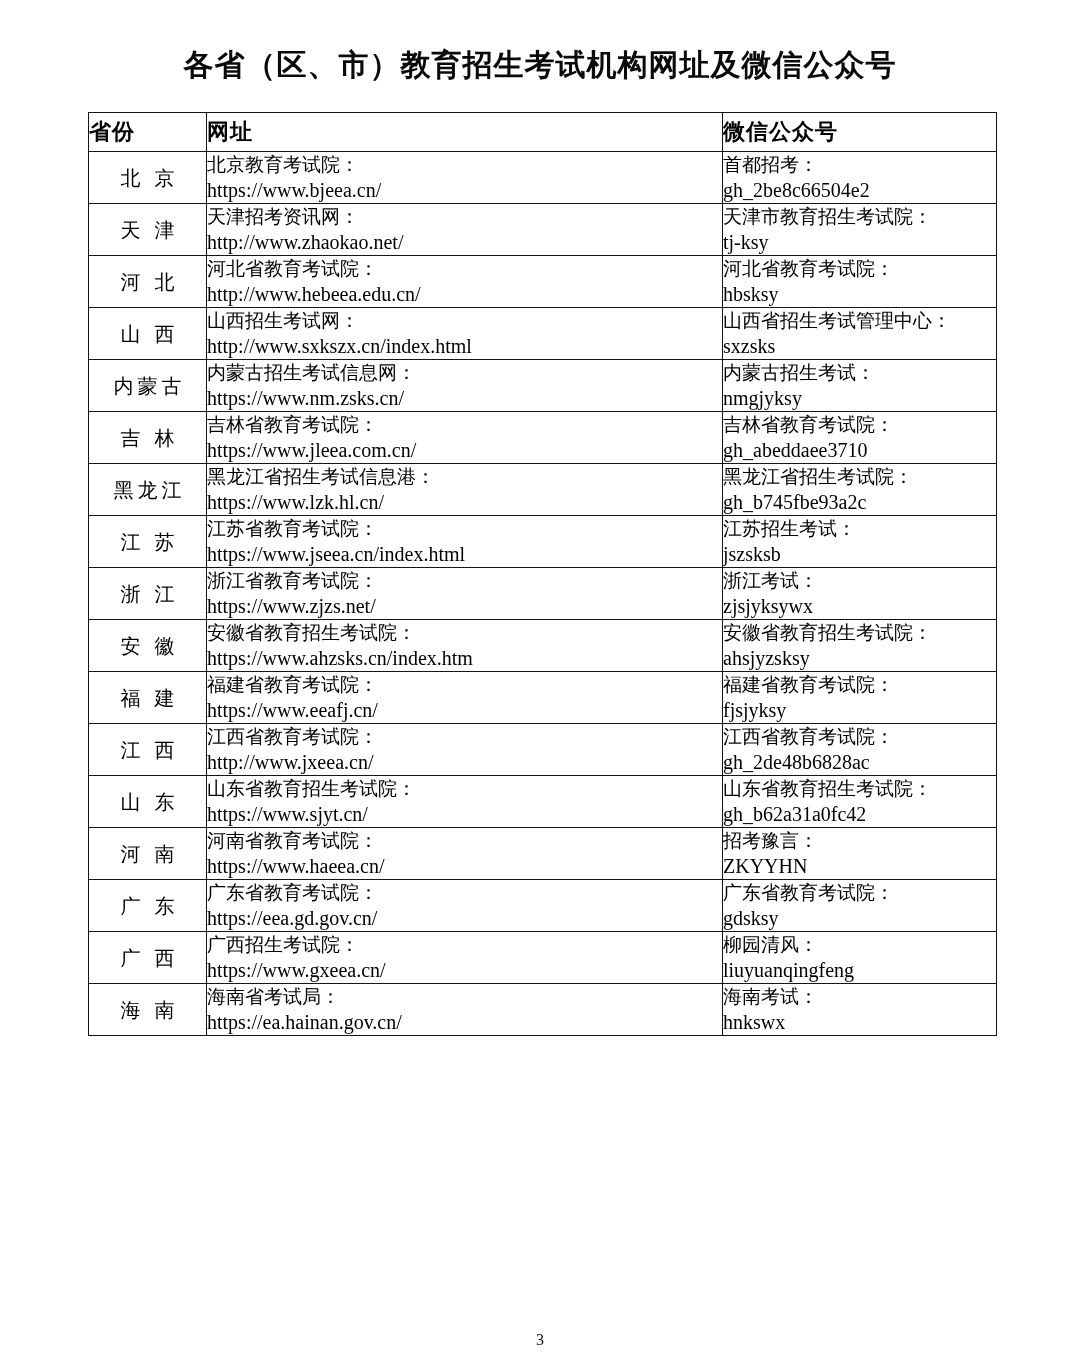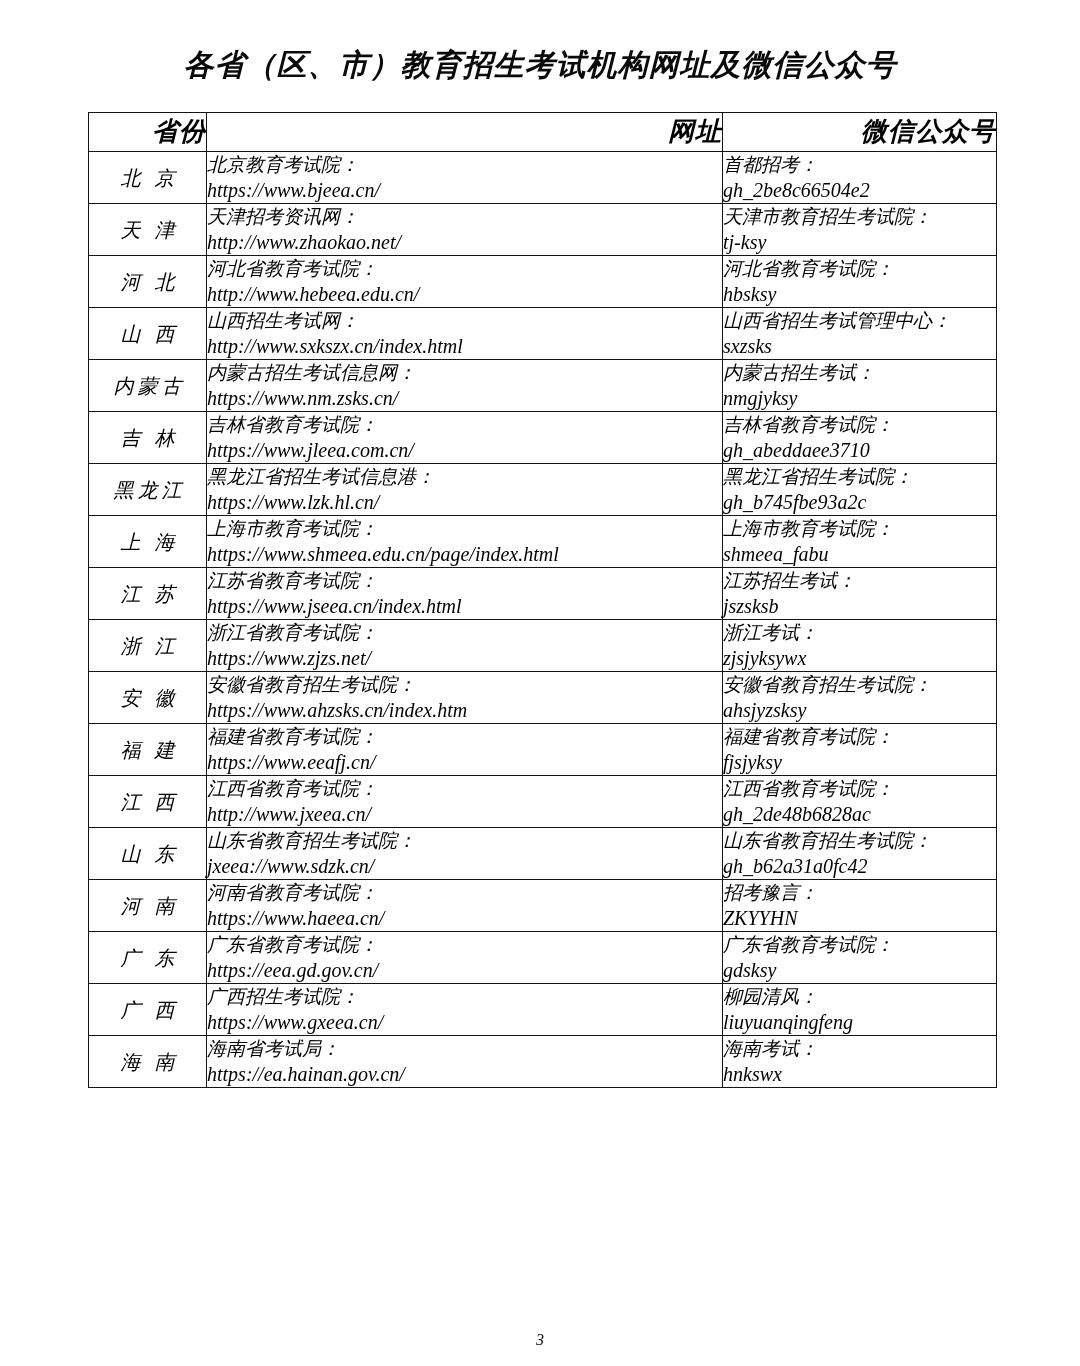--- a/index.html
+++ b/index.html
@@ -16,21 +16,20 @@
     color: #000000;
     overflow: hidden;
   }
 
   .page {
     width: 1080px;
     height: 1366px;
     box-sizing: border-box;
     padding: 0;
     position: relative;
-    font-style: italic;
   }
 
   
   .doc-title {
     text-align: center;
     font-size: 30px;
     font-weight: bold;
     letter-spacing: 1px;
     margin: 0;
     padding-top: 45px;
@@ -63,22 +62,22 @@
   table.prov-table td {
     border: 1.6px solid #151515;
     padding: 0;
     vertical-align: middle;
     background: #fff;
   }
 
   
   table.prov-table thead th {
     height: 38px;
-    text-align: right;
-    font-size: 26px;
+    text-align: left;
+    font-size: 22px;
     font-weight: bold;
     letter-spacing: 1px;
     line-height: 38px;
     font-family: "Liberation Serif", "DejaVu Serif", serif;
   }
 
   
   td.prov-cell {
     text-align: center;
     font-size: 20px;
@@ -216,31 +215,20 @@
             <td class="content-cell">
               <div class="line-cn">黑龙江省招生考试信息港：</div>
               <div class="line-lat">https://www.lzk.hl.cn/</div>
             </td>
             <td class="content-cell">
               <div class="line-cn">黑龙江省招生考试院：</div>
               <div class="line-lat">gh_b745fbe93a2c</div>
             </td>
           </tr>
           <tr>
-            <td class="prov-cell"><span class="prov-name len2">上海</span></td>
-            <td class="content-cell">
-              <div class="line-cn">上海市教育考试院：</div>
-              <div class="line-lat">https://www.shmeea.edu.cn/page/index.html</div>
-            </td>
-            <td class="content-cell">
-              <div class="line-cn">上海市教育考试院：</div>
-              <div class="line-lat">shmeea_fabu</div>
-            </td>
-          </tr>
-          <tr>
             <td class="prov-cell"><span class="prov-name len2">江苏</span></td>
             <td class="content-cell">
               <div class="line-cn">江苏省教育考试院：</div>
               <div class="line-lat">https://www.jseea.cn/index.html</div>
             </td>
             <td class="content-cell">
               <div class="line-cn">江苏招生考试：</div>
               <div class="line-lat">jszsksb</div>
             </td>
           </tr>
@@ -285,21 +273,21 @@
             </td>
             <td class="content-cell">
               <div class="line-cn">江西省教育考试院：</div>
               <div class="line-lat">gh_2de48b6828ac</div>
             </td>
           </tr>
           <tr>
             <td class="prov-cell"><span class="prov-name len2">山东</span></td>
             <td class="content-cell">
               <div class="line-cn">山东省教育招生考试院：</div>
-              <div class="line-lat">jxeea://www.sdzk.cn/</div>
+              <div class="line-lat">https://www.sjyt.cn/</div>
             </td>
             <td class="content-cell">
               <div class="line-cn">山东省教育招生考试院：</div>
               <div class="line-lat">gh_b62a31a0fc42</div>
             </td>
           </tr>
           <tr>
             <td class="prov-cell"><span class="prov-name len2">河南</span></td>
             <td class="content-cell">
               <div class="line-cn">河南省教育考试院：</div>

